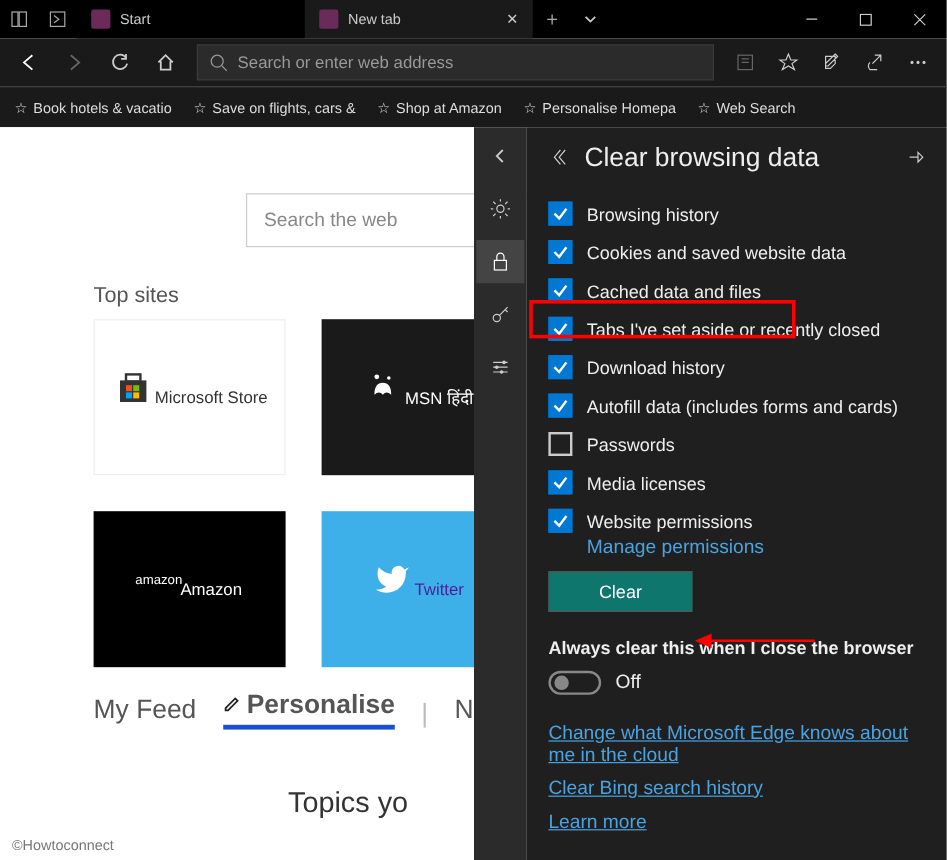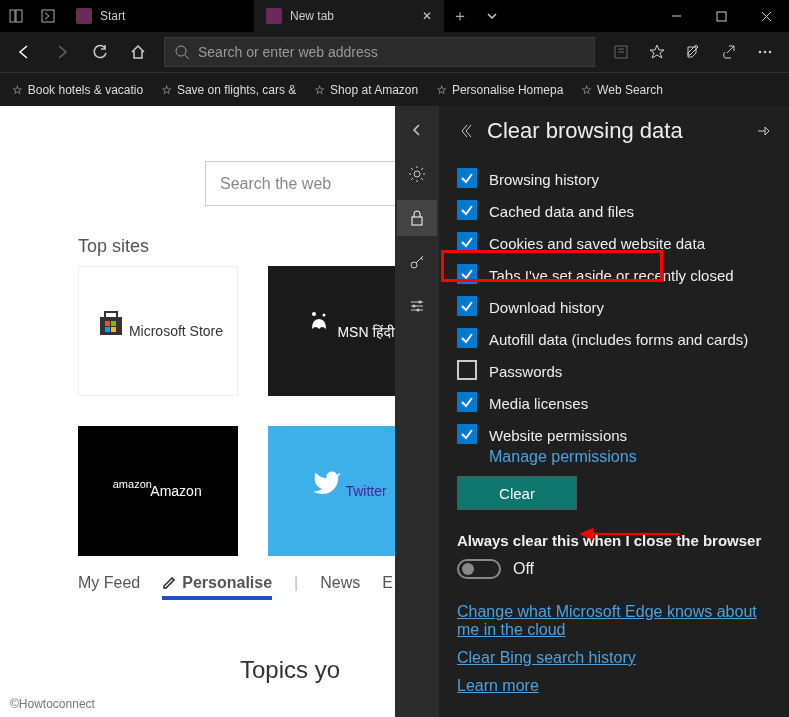--- a/index.html
+++ b/index.html
@@ -30,21 +30,21 @@
   .section-title { font-size:18px; color:#555; }
   .topsites-label { position:absolute; top:130px; left:78px; }
   .tiles { position:absolute; top:160px; left:78px; display:grid; grid-template-columns:160px 160px; grid-auto-rows:130px; gap:30px 30px; }
   .tile { display:flex; flex-direction:row; align-items:center; justify-content:center; font-size:14px; }
   .tile.white { background:#fff; border:1px solid #eee; color:#333; }
   .tile.dark { background:#1a1a1a; color:#fff; }
   .tile.black { background:#000; color:#fff; }
   .tile.blue { background:#3db0ea; color:#4c1d95; }
   .tile .ticon { width:36px; height:36px; margin-bottom:14px; display:flex; align-items:center; justify-content:center; }
 
-  .feed-tabs { position:absolute; top:468px; left:78px; display:flex; gap:22px; font-size:16px; color:#555; align-items:flex-start; }
+  .feed-tabs { position:absolute; top:468px; left:78px; display:flex; gap:22px; font-size:22px; color:#555; align-items:flex-end; }
   .feed-tab { padding-bottom:4px; }
   .feed-tab.active { font-weight:600; border-bottom:4px solid #1d4ed8; display:flex; align-items:center; gap:6px; }
   .divider { color:#bbb; }
   .topics { position:absolute; top:550px; left:240px; font-size:24px; color:#333; }
   .watermark { position:absolute; bottom:6px; left:10px; font-size:12px; color:#777; }
 
   .sidestrip { position:absolute; top:0; left:395px; width:44px; height:611px; background:#2b2b2b; display:flex; flex-direction:column; align-items:center; padding-top:6px; gap:8px; }
   .side-btn { width:40px; height:36px; display:flex; align-items:center; justify-content:center; color:#ccc; }
   .side-btn.active { background:#444; }
 
@@ -325,29 +325,29 @@
             </svg>
           </div>
           <span>Browsing history</span>
         </div>
         <div class="chk-row">
           <div class="chk checked">
             <svg width="14" height="14">
               <path d="M2 7 L6 11 L12 3" fill="none" stroke="#fff" stroke-width="2"></path>
             </svg>
           </div>
+          <span>Cookies and saved website data</span>
+        </div>
+        <div class="chk-row">
+          <div class="chk checked">
+            <svg width="14" height="14">
+              <path d="M2 7 L6 11 L12 3" fill="none" stroke="#fff" stroke-width="2"></path>
+            </svg>
+          </div>
           <span>Cached data and files</span>
-        </div>
-        <div class="chk-row">
-          <div class="chk checked">
-            <svg width="14" height="14">
-              <path d="M2 7 L6 11 L12 3" fill="none" stroke="#fff" stroke-width="2"></path>
-            </svg>
-          </div>
-          <span>Cookies and saved website data</span>
         </div>
         <div class="chk-row">
           <div class="chk checked">
             <svg width="14" height="14">
               <path d="M2 7 L6 11 L12 3" fill="none" stroke="#fff" stroke-width="2"></path>
             </svg>
           </div>
           <span>Tabs I've set aside or recently closed</span>
         </div>
         <div class="chk-row">

